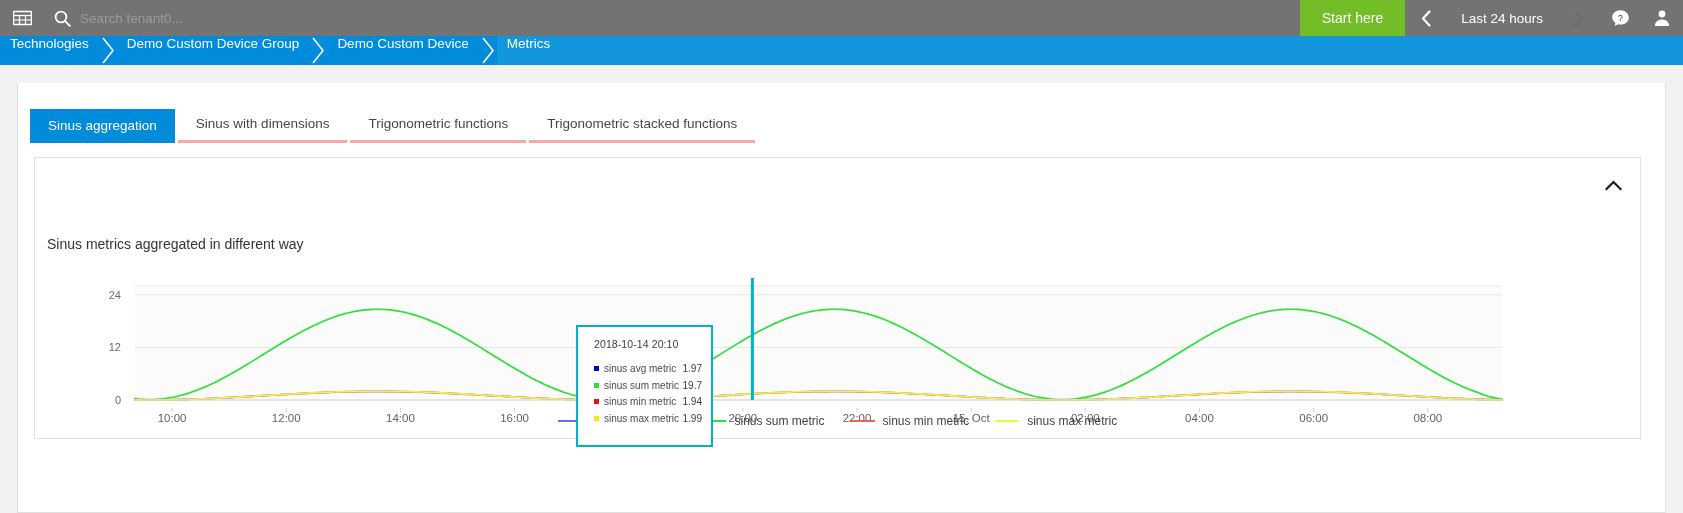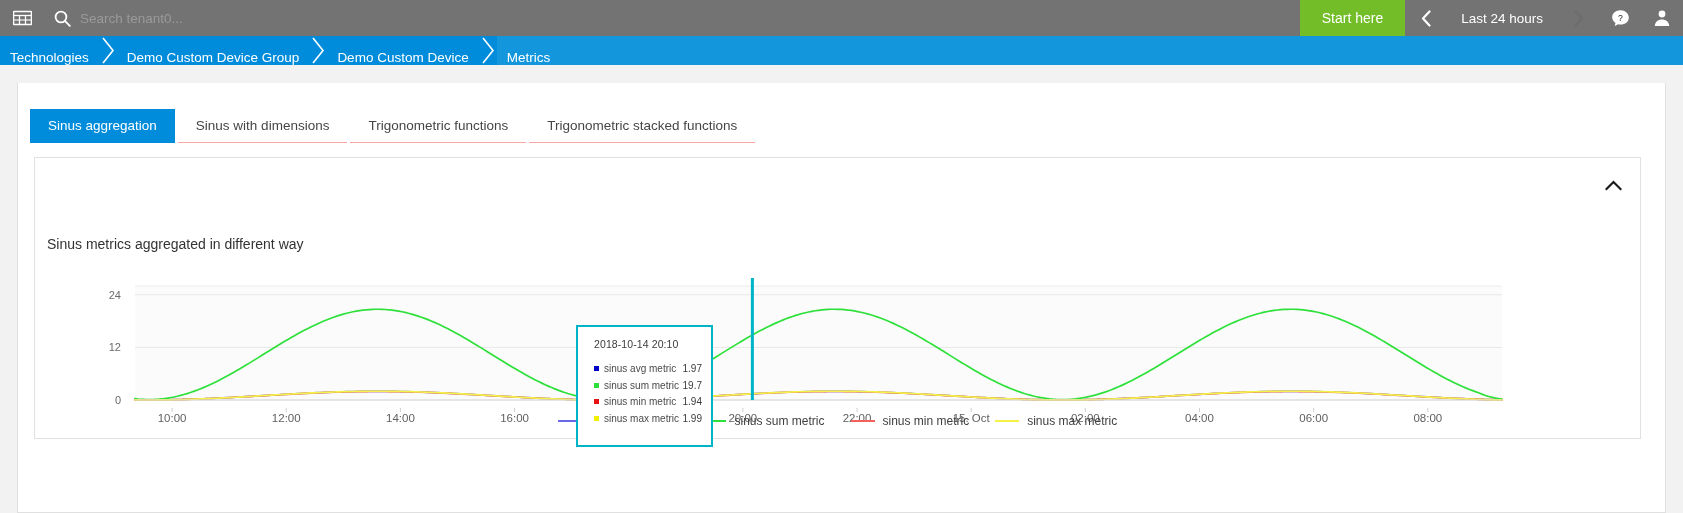--- a/index.html
+++ b/index.html
@@ -55,21 +55,21 @@
   }
 
   
   .crumbbar {
     height: 29px; width: 100%;
     background: #008cdb;
     display: flex; align-items: stretch;
     position: relative; overflow: hidden;
   }
   .crumb {
-    display: flex; align-items: flex-end;
+    display: flex; align-items: flex-start;
     color: #ffffff; font-size: 13.5px;
     padding: 0 12px 0 10px;
     cursor: pointer; white-space: nowrap;
     position: relative;
   }
   .crumb.active { background: #1496dd; }
   .crumb-sep {
     width: 16px; position: relative; flex: 0 0 16px;
   }
   .crumb-sep svg { display: block; }
@@ -91,21 +91,21 @@
     padding: 22px 0 0 12px;
     height: 60px;
     text-align: center;
   }
   .tab {
     font-size: 13.5px;
     padding: 9px 18px 9px 18px;
     color: #454646;
     cursor: pointer;
     white-space: nowrap;
-    border-bottom: 1px solid #fca5a5;
+    border-bottom: 3px solid #fca5a5;
     margin-right: 3px;
     background: transparent;
   }
   .tab.active {
     background: #008cdb; color: #ffffff;
     border-bottom: 1px solid #008cdb;
   }
 
   
   .chartcard {

